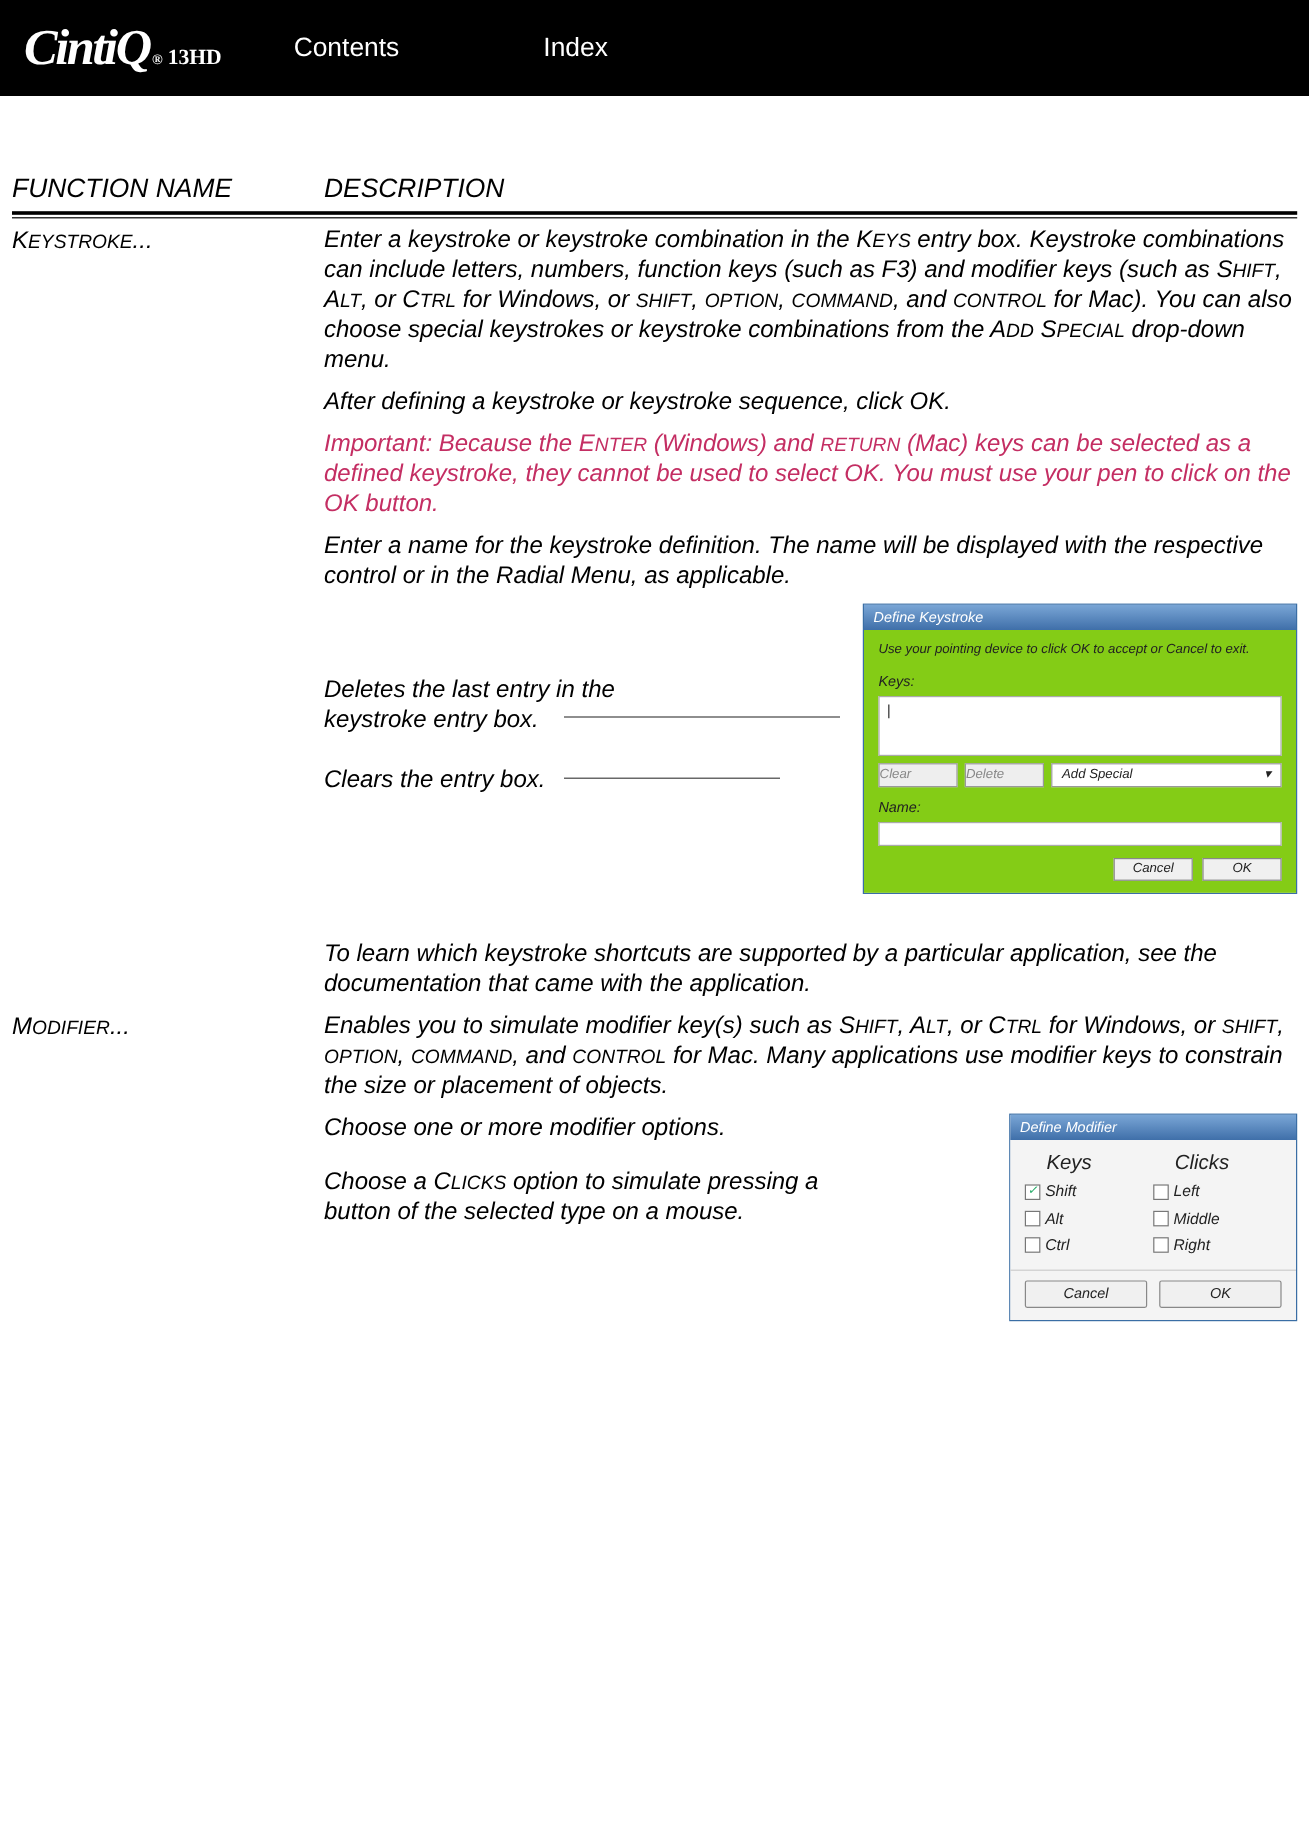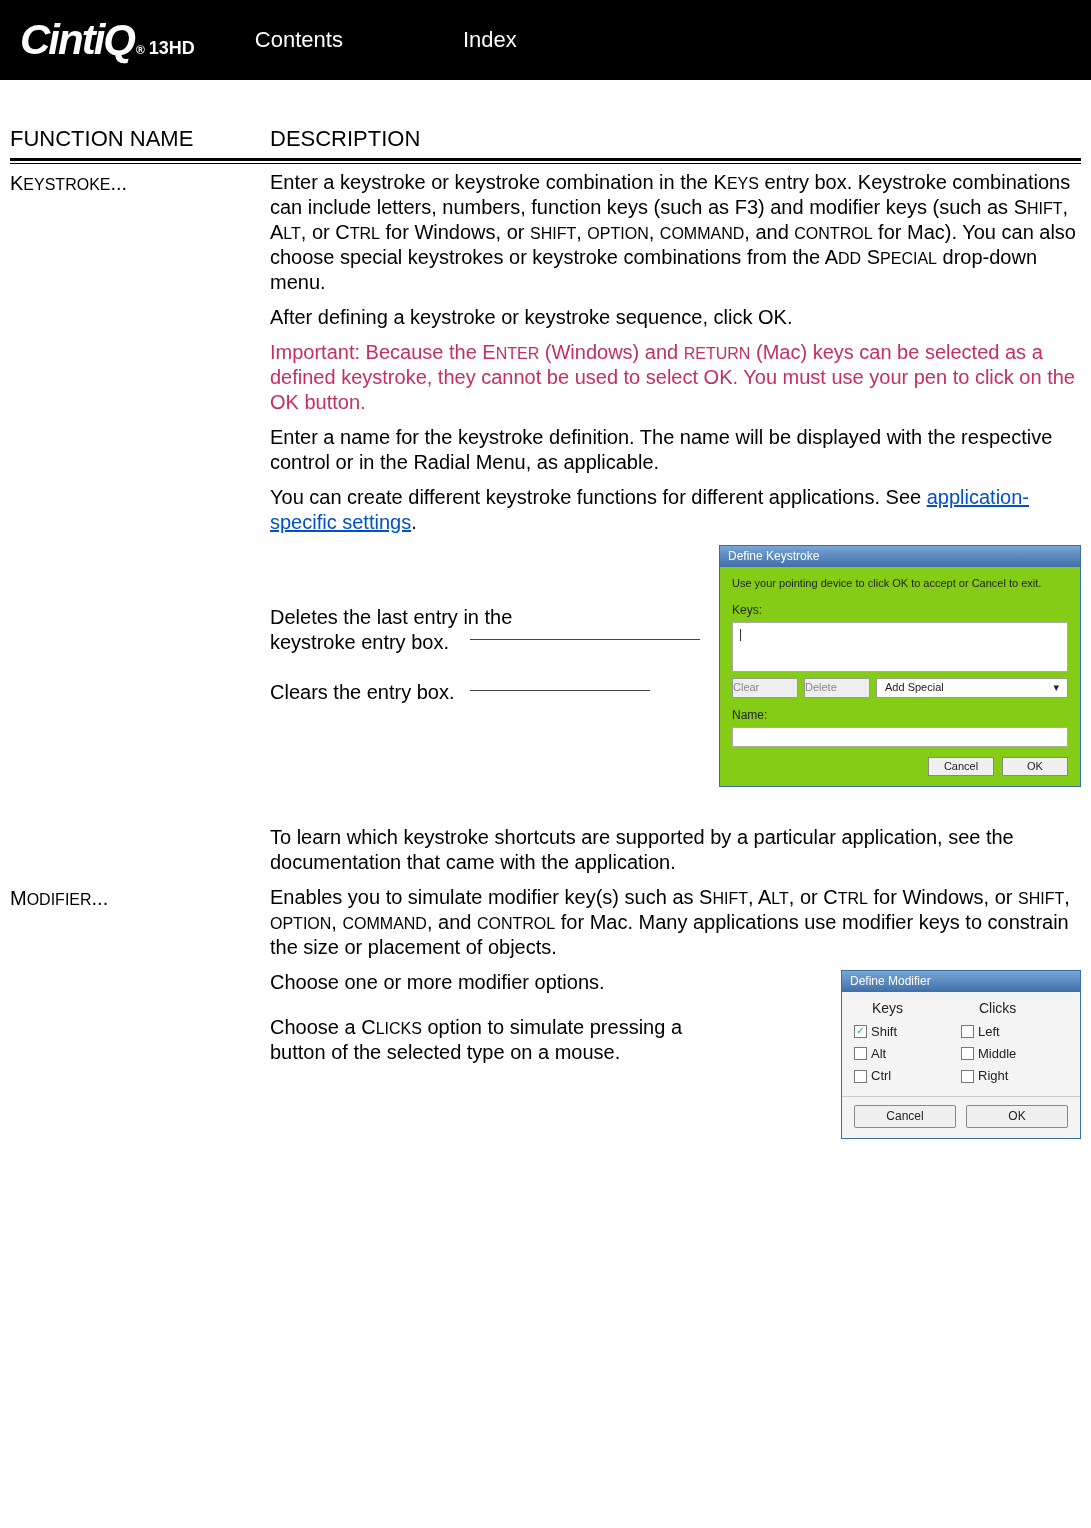--- a/index.html
+++ b/index.html
@@ -12,21 +12,21 @@
   }
   .topbar {
     background: #000;
     color: #fff;
     height: 80px;
     display: flex;
     align-items: center;
     padding: 0 20px;
   }
   .logo {
-    font-family: Liberation Sans, sans-serif;
+    font-family: Liberation Serif, serif;
     font-weight: bold;
     font-size: 42px;
     letter-spacing: -2px;
     display: flex;
     align-items: baseline;
   }
   .logo-main { font-style: italic; }
   .logo-sub { font-size: 18px; margin-left: 6px; font-weight: bold; letter-spacing: 0; }
   .logo-r { font-size: 12px; vertical-align: super; margin-left: 2px; }
   .nav-links {
@@ -37,21 +37,22 @@
   }
   .nav-icons {
     margin-left: auto;
     display: flex;
     align-items: center;
     gap: 30px;
   }
   .nav-icons svg { fill: #ccc; }
   .page-num { font-size: 26px; color: #ccc; margin-left: 10px; }
   .content {
-    padding: 46px 10px 0 10px;
+    padding: 64px 10px 0 10px;
+    font-style: italic;
   }
   .thead {
     display: flex;
     font-size: 22px;
     padding-bottom: 6px;
   }
   .fn-col { width: 260px; }
   .desc-col { flex: 1; }
   .hr-outer { border-top: 3px solid #000; border-bottom: 1px solid #000; height: 6px; margin-bottom: 6px; }
   .row { display: flex; }
@@ -142,21 +143,21 @@
   }
   .dm-title {
     background: linear-gradient(to bottom, #7aa6d6, #3f6fa9);
     color: #fff;
     padding: 3px 8px;
     font-size: 12px;
   }
   .dm-body { padding: 8px 12px 10px 12px; background: #f4f4f4; color: #222; }
   .dm-cols { display: flex; }
   .dm-col { flex: 1; }
-  .dm-h { font-size: 14px; margin-bottom: 6px; padding-left: 18px; }
+  .dm-h { font-size: 17px; margin-bottom: 6px; padding-left: 18px; }
   .dm-row { display: flex; align-items: center; gap: 4px; margin-bottom: 6px; font-size: 13px; }
   .dm-check { width: 13px; height: 13px; border: 1px solid #777; background: #fff; display: inline-flex; align-items: center; justify-content: center; font-size: 10px; color: #2a6; }
   .dm-hr { border-top: 1px solid #ccc; margin: 6px -12px 8px -12px; }
   .dm-footer { display: flex; gap: 10px; }
   .dm-fbtn { flex: 1; border: 1px solid #888; background: #f0f0f0; font-size: 12px; padding: 3px 0; text-align: center; border-radius: 2px; }
 </style>
 </head>
 <body>
 
 <div class="topbar">
@@ -184,23 +185,20 @@
     </div>
     <div class="desc-body">
       <p>
         <span>Enter a keystroke or keystroke combination in the K</span><span style="font-size:16px;">EYS</span><span> entry box. Keystroke combinations can include letters, numbers, function keys (such as F3) and modifier keys (such as S</span><span style="font-size:16px;">HIFT</span><span>, A</span><span style="font-size:16px;">LT</span><span>, or C</span><span style="font-size:16px;">TRL</span><span> for Windows, or </span><span style="font-size:16px;">SHIFT</span><span>, </span><span style="font-size:16px;">OPTION</span><span>, </span><span style="font-size:16px;">COMMAND</span><span>, and </span><span style="font-size:16px;">CONTROL</span><span> for Mac). You can also choose special keystrokes or keystroke combinations from the A</span><span style="font-size:16px;">DD</span><span> S</span><span style="font-size:16px;">PECIAL</span><span> drop-down menu.</span>
       </p>
       <p>After defining a keystroke or keystroke sequence, click OK.</p>
       <p class="important">
         <span>Important: Because the E</span><span style="font-size:16px;">NTER</span><span> (Windows) and </span><span style="font-size:16px;">RETURN</span><span> (Mac) keys can be selected as a defined keystroke, they cannot be used to select OK. You must use your pen to click on the OK button.</span>
       </p>
       <p>Enter a name for the keystroke definition. The name will be displayed with the respective control or in the Radial Menu, as applicable.</p>
-      <p>
-        <span>You can create different keystroke functions for different applications. See </span><span class="link">application-specific settings</span><span>.</span>
-      </p>
 
       <div class="dialog-area">
         <div class="callout" style="top:60px; left:0; width:260px;">Deletes the last entry in the keystroke entry box.</div>
         <div class="callout-line" style="top:94px; left:200px; width:230px;"></div>
         <div class="callout" style="top:135px; left:0;">Clears the entry box.</div>
         <div class="callout-line" style="top:145px; left:200px; width:180px;"></div>
 
         <div class="dk-dialog">
           <div class="dk-title">Define Keystroke</div>
           <div class="dk-body">

